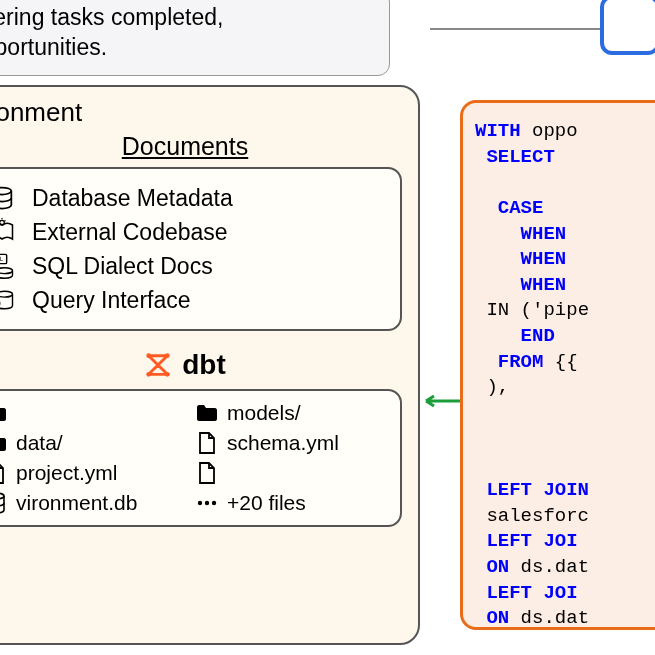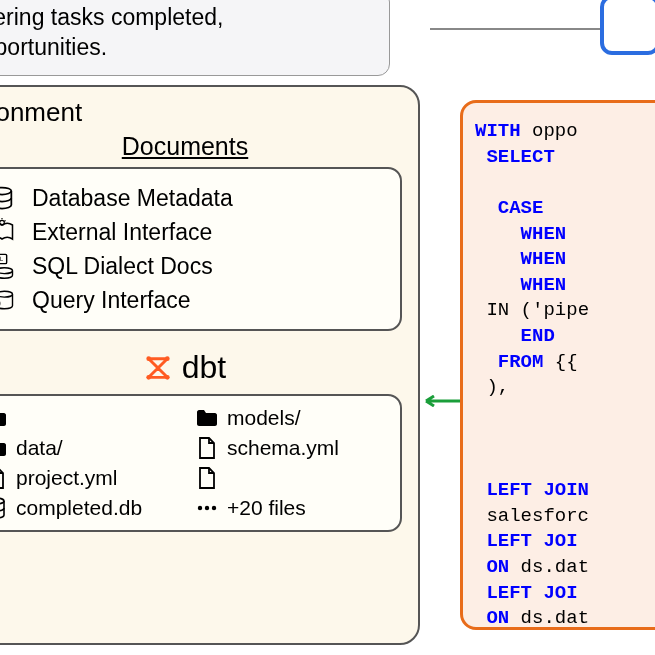--- a/index.html
+++ b/index.html
@@ -66,22 +66,22 @@
     justify-content: center;
   }
   .code-header {
     display: flex;
     align-items: center;
     justify-content: center;
     gap: 10px;
     margin-bottom: 8px;
   }
   .dbt-label {
-    font-size: 32px;
-    font-weight: normal;
+    font-size: 28px;
+    font-weight: bold;
   }
   .dbt-icon {
     width: 28px;
     height: 28px;
   }
   .code-grid {
     display: grid;
     grid-template-columns: 1fr 1fr;
     gap: 6px 20px;
   }
@@ -167,21 +167,21 @@
       <span>Database Metadata</span>
     </div>
     <div class="doc-row">
       <span class="doc-icon">
         <svg viewBox="0 0 24 24" width="32" height="28">
             <path d="M3 6c3-2 6-2 9 0 3-2 6-2 9 0v12c-3-2-6-2-9 0-3-2-6-2-9 0V6z" fill="none" stroke="#000" stroke-width="1.3"></path>
             <circle cx="12" cy="4" r="2" fill="none" stroke="#000" stroke-width="1"></circle>
             <path d="M10 3l-1-1M14 3l1-1M12 1v-1" stroke="#000" stroke-width="1"></path>
           </svg>
       </span>
-      <span>External Interface</span>
+      <span>External Codebase</span>
     </div>
     <div class="doc-row">
       <span class="doc-icon">
         <svg viewBox="0 0 24 24" width="32" height="28">
             <rect x="2" y="2" width="14" height="8" rx="1" fill="none" stroke="#000" stroke-width="1.2"></rect>
             <text x="4" y="8" font-size="5" font-family="monospace">SQL</text>
             <ellipse cx="14" cy="16" rx="7" ry="2.5" fill="none" stroke="#000" stroke-width="1.2"></ellipse>
             <path d="M7 16v4c0 1.4 3.1 2.5 7 2.5s7-1.1 7-2.5v-4" fill="none" stroke="#000" stroke-width="1.2"></path>
           </svg>
       </span>
@@ -249,21 +249,21 @@
             <path d="M5 2h9l5 5v15H5V2z" fill="none" stroke="#000" stroke-width="1.8"></path>
             <path d="M14 2v5h5" fill="none" stroke="#000" stroke-width="1.8"></path>
           </svg>
       </div>
       <div class="code-item">
         <svg class="file-icon" viewBox="0 0 24 24">
             <ellipse cx="12" cy="5" rx="8" ry="3" fill="none" stroke="#000" stroke-width="1.6"></ellipse>
             <path d="M4 5v14c0 1.7 3.6 3 8 3s8-1.3 8-3V5" fill="none" stroke="#000" stroke-width="1.6"></path>
             <path d="M4 12c0 1.7 3.6 3 8 3s8-1.3 8-3" fill="none" stroke="#000" stroke-width="1.6"></path>
           </svg>
-        <span>completed.db</span>
+        <span>vironment.db</span>
       </div>
       <div class="code-item">
         <svg class="file-icon" viewBox="0 0 24 24">
             <circle cx="5" cy="12" r="2.2" fill="#000"></circle>
             <circle cx="12" cy="12" r="2.2" fill="#000"></circle>
             <circle cx="19" cy="12" r="2.2" fill="#000"></circle>
           </svg>
         <span>+20 files</span>
       </div>
     </div>

